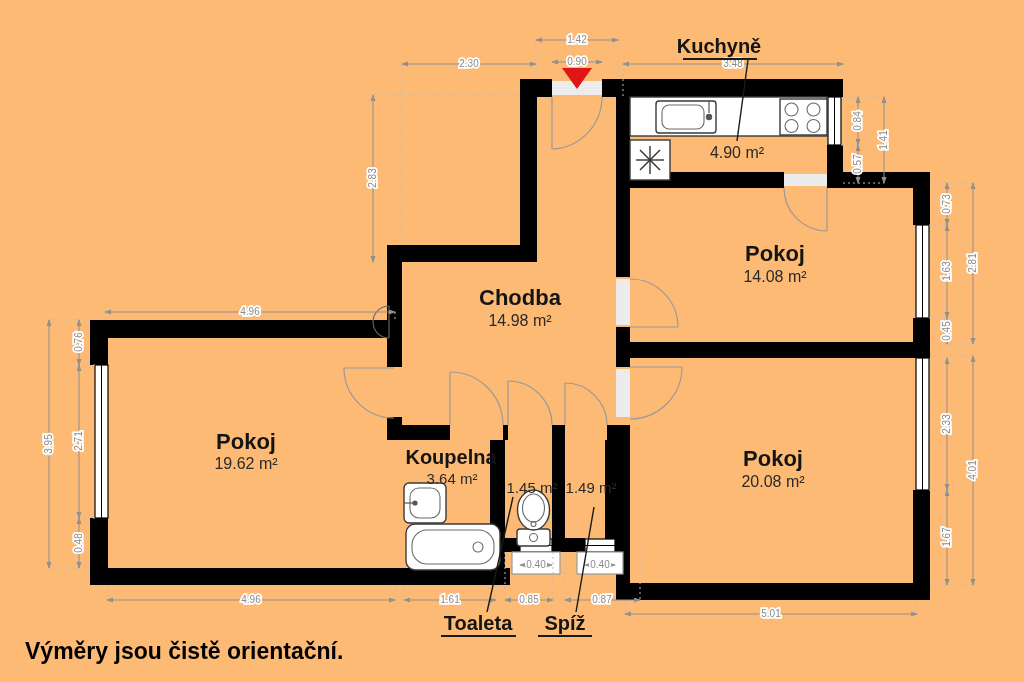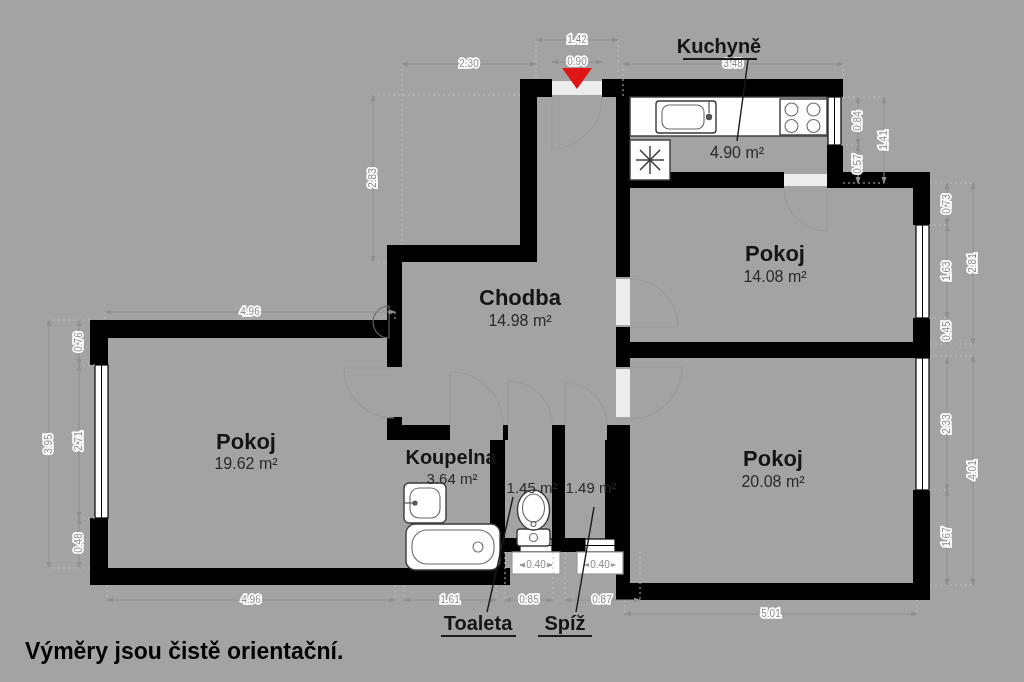--- a/index.html
+++ b/index.html
@@ -1,16 +1,16 @@
 <!DOCTYPE html>
 <html><head>
 <meta charset="utf-8">
 <style>
   html,body{margin:0;padding:0;background:#ffffff;}
-  .stage{position:relative;width:1024px;height:682px;background:#a3a3a3;overflow:hidden;
+  .stage{position:relative;width:1024px;height:682px;background:#fdba74;overflow:hidden;
          font-family:"Liberation Sans",sans-serif;}
   svg{display:block;}
   svg text{font-family:"Liberation Sans",sans-serif;}
   .room-name{font-weight:bold;font-size:22px;fill:#141414;text-anchor:middle;}
   .room-name.sm{font-size:20px;}
   .room-area{font-size:16px;fill:#2a2a2a;text-anchor:middle;}
   .room-area.sm{font-size:15px;}
   .dim-label{font-size:10px;fill:#8a8a8a;text-anchor:middle;paint-order:stroke;stroke:#ffffff;stroke-width:3.5px;}
   .dim-line{stroke:#909090;stroke-width:1;}
   .ext{stroke:#bdbdbd;stroke-width:1;stroke-dasharray:2 3;}

